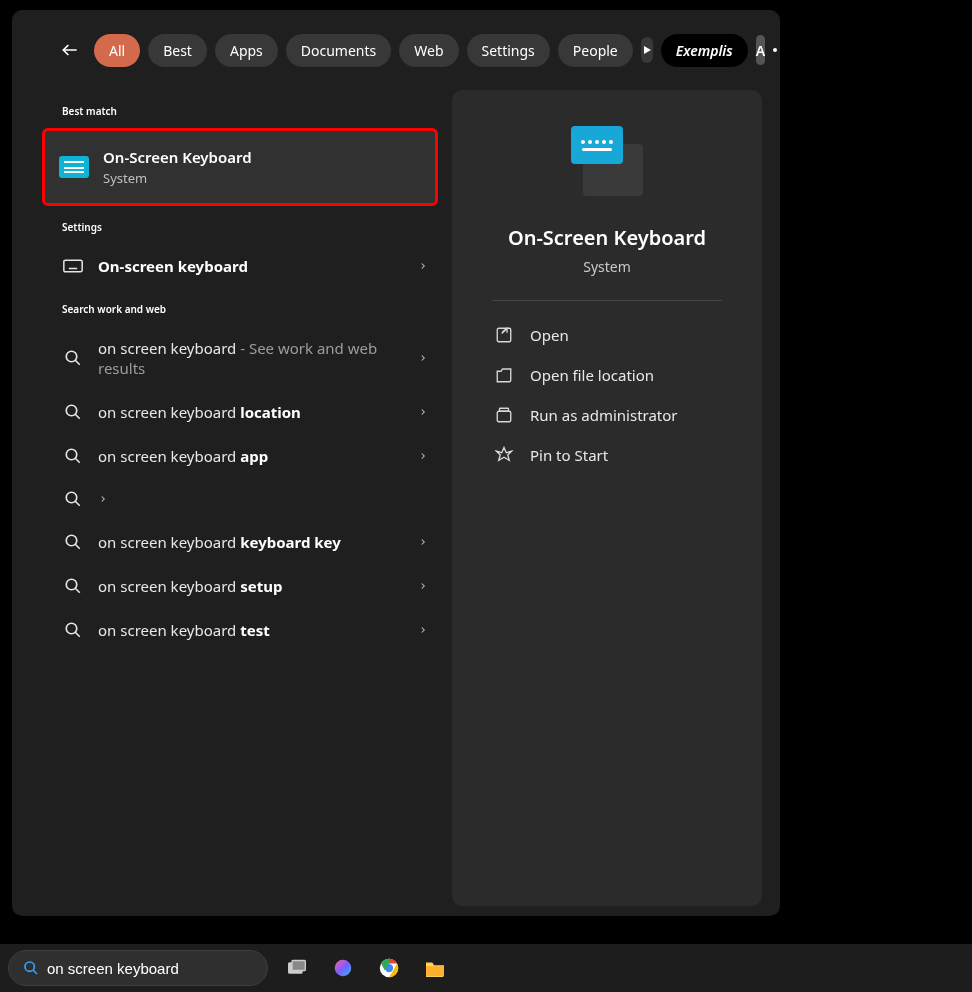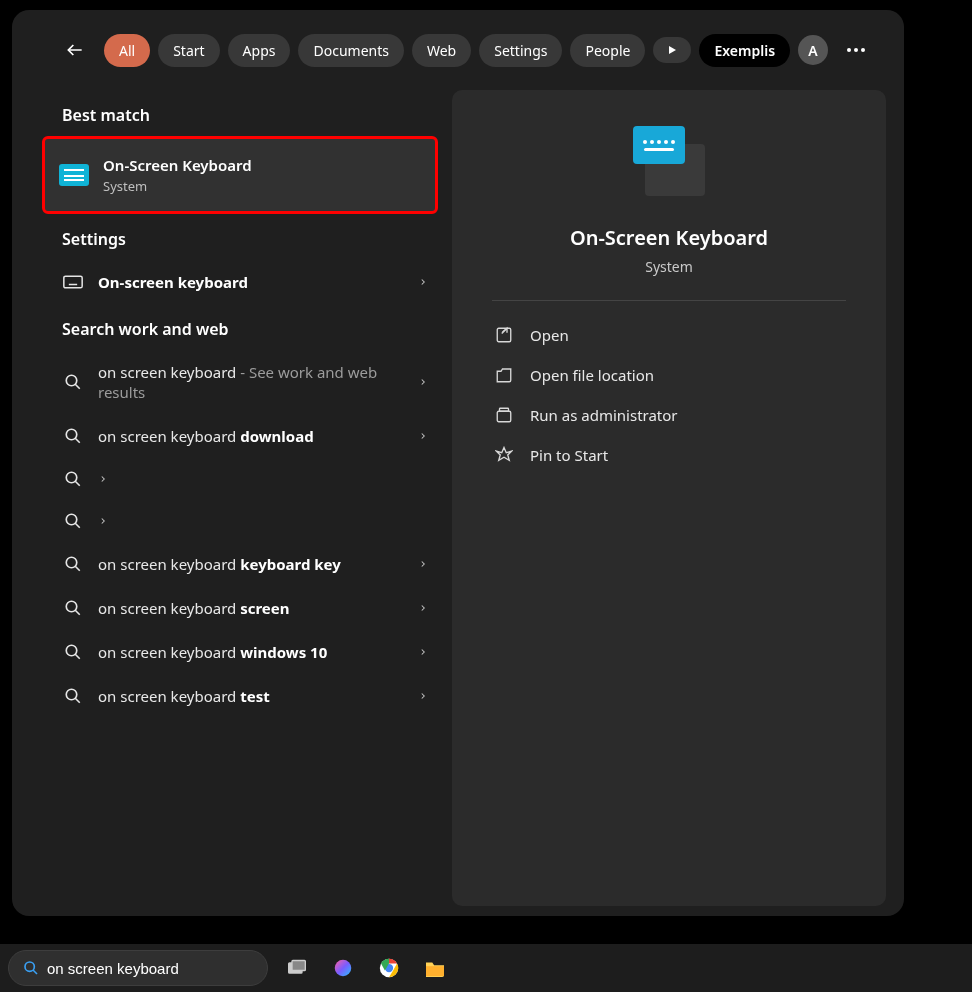--- a/index.html
+++ b/index.html
@@ -1,42 +1,42 @@
 <!DOCTYPE html>
 <html><head>
   <meta charset="utf-8">
   <style>
     * { box-sizing: border-box; margin: 0; padding: 0; }
     html, body { width: 972px; height: 992px; overflow: hidden; background: #000; }
     body { font-family: "Segoe UI", system-ui, sans-serif; color: #fff; font-size: 14px; }
 
     .shell { position: relative; width: 972px; height: 992px; }
 
-    .search-panel { position: absolute; left: 12px; top: 10px; width: 892px; height: 906px;
-                    background: #1f1f1f; border-radius: 17px; overflow: hidden; }
+    .search-panel { position: absolute; left: 12px; top: 10px; width: 768px; height: 906px;
+                    background: #1f1f1f; border-radius: 10px; overflow: hidden; }
 
     
     .filter-bar { display: flex; align-items: center; gap: 8px; padding: 22px 30px 12px 48px; }
     .back-btn { width: 30px; height: 30px; display: flex; align-items: center; justify-content: center; margin-right: 6px; cursor: pointer; }
     .pills { display: flex; gap: 8px; align-items: center; flex-wrap: nowrap; }
     .pill { background: #383838; border-radius: 18px; padding: 7px 15px; font-size: 14px;
             color: #fff; cursor: pointer; white-space: nowrap; }
     .pill.active { background: #d46a4c; }
     .pill.play { width: 38px; display:flex; align-items:center; justify-content:center; padding:7px 0; }
-    .pill.text  { background:#000; font-weight:600; }
+    .pill.text  { background:#000; font-weight:600;font-style:italic; }
     .pill.avatar{ width: 30px; height: 30px; padding: 0; display:flex; align-items:center; justify-content:center; background:#555; font-weight:600; }
     .more-btn { margin-left: auto; width: 36px; height: 36px; display:flex; align-items:center; justify-content:center; cursor:pointer; gap:3px;}
     .dot { width:4px; height:4px; border-radius:50%; background:#fff; }
 
     
     .columns { display: flex; height: calc(100% - 70px); }
     .left-col { flex: 0 0 440px; padding: 10px 10px 10px 40px; overflow-y: auto; }
     .right-col { flex: 1; padding: 10px 18px 10px 0; }
 
-    .section-head { font-size: 16px; font-weight: 600; color: #fff; margin: 14px 10px 10px 10px; }
+    .section-head { font-size: 10px; font-weight: 600; color: #fff; margin: 14px 10px 10px 10px; }
 
     
     .best-match { position: relative; background: #313131; border-radius: 6px; padding: 16px 14px;
                   border: 3px solid #ff0000; display:flex; align-items:center; gap:14px; margin-left:-10px; margin-right:4px; cursor:pointer; }
     .bm-icon { width: 30px; height: 22px; background:#0fb3d6; border-radius:3px; display:flex; align-items:center; justify-content:center; flex-shrink:0; }
     .bm-icon span{ display:block; width:20px; height:12px; border-top:2px solid #fff; border-bottom:2px solid #fff; position:relative;}
     .bm-icon span:before{content:""; position:absolute; top:4px; left:0; width:20px; height:2px; background:#fff;}
     .bm-texts .t1 { font-weight:600; font-size:15px; }
     .bm-texts .t2 { font-size:13px; color:#bfbfbf; margin-top:2px;}
 
@@ -84,21 +84,21 @@
 
     <div class="filter-bar">
       <div class="back-btn">
         <svg width="20" height="20" viewBox="0 0 24 24" fill="none" stroke="#fff" stroke-width="2">
             <line x1="20" y1="12" x2="4" y2="12"></line>
             <polyline points="10 18 4 12 10 6"></polyline>
           </svg>
       </div>
       <div class="pills" id="filter-pills">
           <div class="pill active">All</div>
-          <div class="pill">Start</div>
+          <div class="pill">Best</div>
           <div class="pill">Apps</div>
           <div class="pill">Documents</div>
           <div class="pill">Web</div>
           <div class="pill">Settings</div>
           <div class="pill">People</div>
         </div>
       <div class="pill play">
         <svg width="12" height="12" viewBox="0 0 24 24" fill="#fff">
             <polygon points="6 4 20 12 6 20"></polygon>
           </svg>
@@ -166,34 +166,35 @@
                 </svg>
               </span>
             </div>
             <div class="row">
               <span class="lead-icon">
                 <svg width="18" height="18" viewBox="0 0 24 24" fill="none" stroke="#e5e5e5" stroke-width="2.2">
                   <circle cx="10" cy="10" r="7"></circle>
                   <line x1="21" y1="21" x2="15" y2="15"></line>
                 </svg>
               </span>
-              <span class="label">on screen keyboard <span class="bold">download</span></span>
-              <span class="chev">
-                <svg width="10" height="14" viewBox="0 0 24 24" fill="none" stroke="#c6c6c6" stroke-width="2.5">
-                  <polyline points="9 6 15 12 9 18"></polyline>
-                </svg>
-              </span>
-            </div>
-            <div class="row">
-              <span class="lead-icon">
-                <svg width="18" height="18" viewBox="0 0 24 24" fill="none" stroke="#e5e5e5" stroke-width="2.2">
-                  <circle cx="10" cy="10" r="7"></circle>
-                  <line x1="21" y1="21" x2="15" y2="15"></line>
-                </svg>
-              </span>
+              <span class="label">on screen keyboard <span class="bold">location</span></span>
+              <span class="chev">
+                <svg width="10" height="14" viewBox="0 0 24 24" fill="none" stroke="#c6c6c6" stroke-width="2.5">
+                  <polyline points="9 6 15 12 9 18"></polyline>
+                </svg>
+              </span>
+            </div>
+            <div class="row">
+              <span class="lead-icon">
+                <svg width="18" height="18" viewBox="0 0 24 24" fill="none" stroke="#e5e5e5" stroke-width="2.2">
+                  <circle cx="10" cy="10" r="7"></circle>
+                  <line x1="21" y1="21" x2="15" y2="15"></line>
+                </svg>
+              </span>
+              <span class="label">on screen keyboard <span class="bold">app</span></span>
               <span class="chev">
                 <svg width="10" height="14" viewBox="0 0 24 24" fill="none" stroke="#c6c6c6" stroke-width="2.5">
                   <polyline points="9 6 15 12 9 18"></polyline>
                 </svg>
               </span>
             </div>
             <div class="row">
               <span class="lead-icon">
                 <svg width="18" height="18" viewBox="0 0 24 24" fill="none" stroke="#e5e5e5" stroke-width="2.2">
                   <circle cx="10" cy="10" r="7"></circle>
@@ -220,35 +221,21 @@
                 </svg>
               </span>
             </div>
             <div class="row">
               <span class="lead-icon">
                 <svg width="18" height="18" viewBox="0 0 24 24" fill="none" stroke="#e5e5e5" stroke-width="2.2">
                   <circle cx="10" cy="10" r="7"></circle>
                   <line x1="21" y1="21" x2="15" y2="15"></line>
                 </svg>
               </span>
-              <span class="label">on screen keyboard <span class="bold">screen</span></span>
-              <span class="chev">
-                <svg width="10" height="14" viewBox="0 0 24 24" fill="none" stroke="#c6c6c6" stroke-width="2.5">
-                  <polyline points="9 6 15 12 9 18"></polyline>
-                </svg>
-              </span>
-            </div>
-            <div class="row">
-              <span class="lead-icon">
-                <svg width="18" height="18" viewBox="0 0 24 24" fill="none" stroke="#e5e5e5" stroke-width="2.2">
-                  <circle cx="10" cy="10" r="7"></circle>
-                  <line x1="21" y1="21" x2="15" y2="15"></line>
-                </svg>
-              </span>
-              <span class="label">on screen keyboard <span class="bold">windows 10</span></span>
+              <span class="label">on screen keyboard <span class="bold">setup</span></span>
               <span class="chev">
                 <svg width="10" height="14" viewBox="0 0 24 24" fill="none" stroke="#c6c6c6" stroke-width="2.5">
                   <polyline points="9 6 15 12 9 18"></polyline>
                 </svg>
               </span>
             </div>
             <div class="row">
               <span class="lead-icon">
                 <svg width="18" height="18" viewBox="0 0 24 24" fill="none" stroke="#e5e5e5" stroke-width="2.2">
                   <circle cx="10" cy="10" r="7"></circle>

